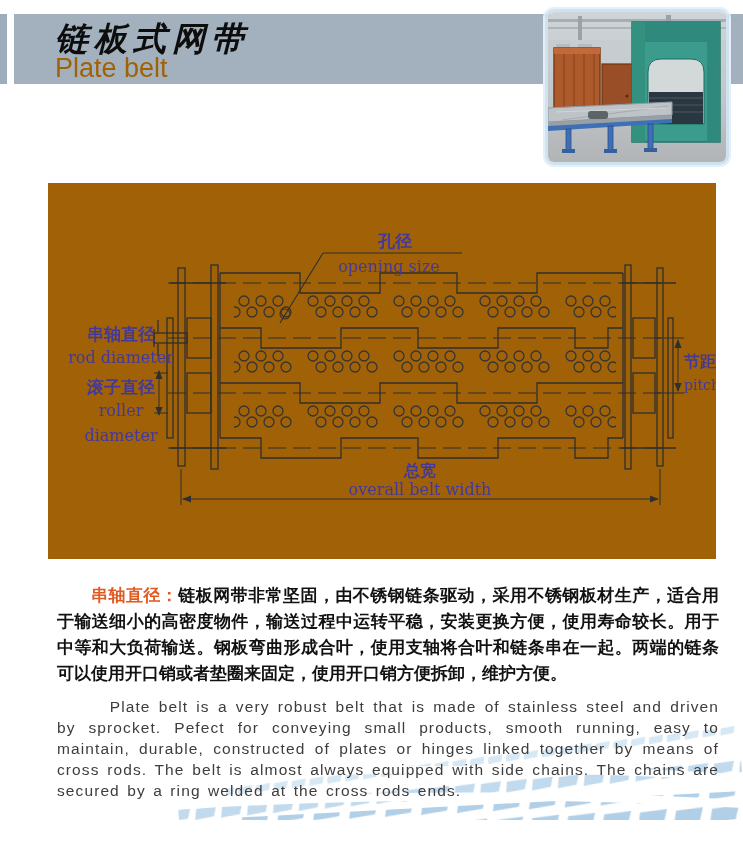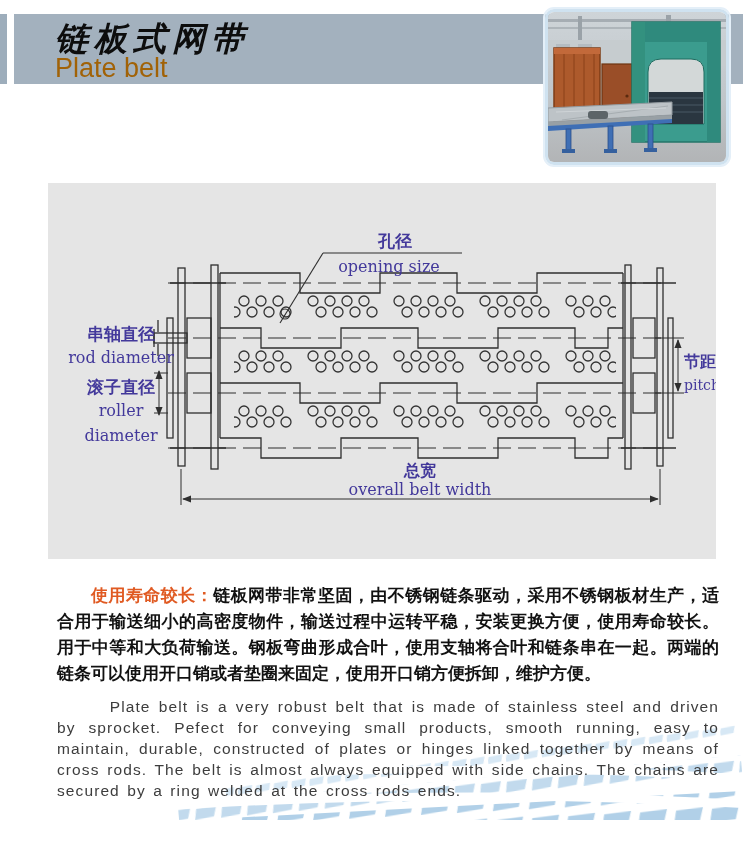--- a/index.html
+++ b/index.html
@@ -13,21 +13,21 @@
       font-style:italic;font-weight:bold;font-size:33px;letter-spacing:6px;color:#0d0d0d;}
   .hdr-title-en{position:absolute;left:55px;top:53px;font-size:27px;color:#a16207;
       font-family:"Liberation Sans","DejaVu Sans",sans-serif;}
 
   
   .photo{position:absolute;left:545px;top:9px;width:178px;height:150px;border-radius:9px;
       overflow:hidden;border:3px solid #cfe2f0;box-shadow:0 0 0 2px #e4eff8;}
   .photo svg{display:block;}
 
   
-  .panel{position:absolute;left:48px;top:183px;width:668px;height:376px;background:#e5e5e5;}
+  .panel{position:absolute;left:48px;top:183px;width:668px;height:376px;background:#a16207;}
   .panel svg{display:block;}
   .dlabel{fill:#43399b;font-family:"DejaVu Serif","Liberation Serif",serif;}
   .dlabel.zh{font-weight:bold;}
 
   
   .desc{position:absolute;left:57px;top:582px;width:662px;z-index:2;}
   .zh-para{font-size:17px;font-weight:bold;color:#111;line-height:26px;text-align:justify;
       text-indent:2em;margin:0;font-family:"DejaVu Sans","Liberation Sans",sans-serif;}
   .zh-lead{color:#e05a22;}
   .en-para{margin:10px 0 0 0;font-size:15.5px;color:#3d3d3d;line-height:21px;text-align:justify;
@@ -228,17 +228,17 @@
       <rect x="10" y="80" width="565" height="19" fill="url(#pat2)" opacity="0.85"></rect>
     </g>
     <g transform="rotate(-3 290 95)">
       <rect x="70" y="106" width="505" height="28" fill="url(#pat3)" opacity="0.9"></rect>
     </g>
     <path d="M0,80 Q290,60 575,78" stroke="#ffffff" stroke-width="7" fill="none"></path>
     <path d="M0,106 Q290,88 575,104" stroke="#ffffff" stroke-width="8" fill="none"></path>
   </svg>
 
   <div class="desc">
-    <p class="zh-para"><span class="zh-lead">使用寿命较长：</span><span>链板网带非常坚固，由不锈钢链条驱动，采用不锈钢板材生产，适合用于输送细小的高密度物件，输送过程中运转平稳，安装更换方便，使用寿命较长。用于中等和大负荷输送。钢板弯曲形成合叶，使用支轴将合叶和链条串在一起。两端的链条可以使用开口销或者垫圈来固定，使用开口销方便拆卸，维护方便。</span></p>
+    <p class="zh-para"><span class="zh-lead">串轴直径：</span><span>链板网带非常坚固，由不锈钢链条驱动，采用不锈钢板材生产，适合用于输送细小的高密度物件，输送过程中运转平稳，安装更换方便，使用寿命较长。用于中等和大负荷输送。钢板弯曲形成合叶，使用支轴将合叶和链条串在一起。两端的链条可以使用开口销或者垫圈来固定，使用开口销方便拆卸，维护方便。</span></p>
     <p class="en-para">Plate belt is a very robust belt that is made of stainless steel and driven by sprocket. Pefect for conveying small products, smooth running, easy to maintain, durable, constructed of plates or hinges linked together by means of cross rods. The belt is almost always equipped with side chains. The chains are secured by a ring welded at the cross rods ends.</p>
   </div>
 
 </div>
 
 </body></html>

